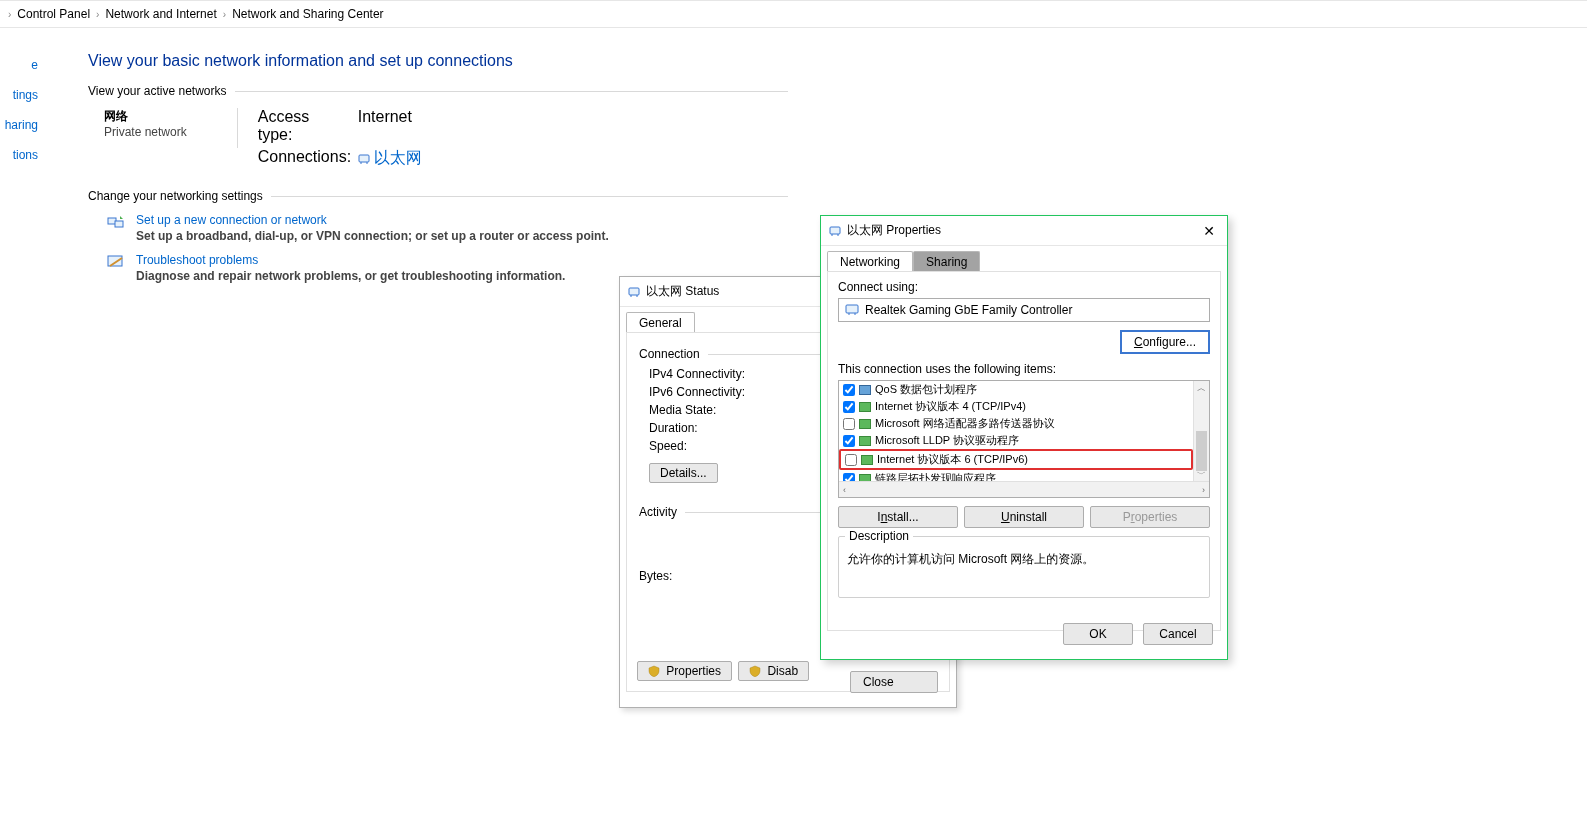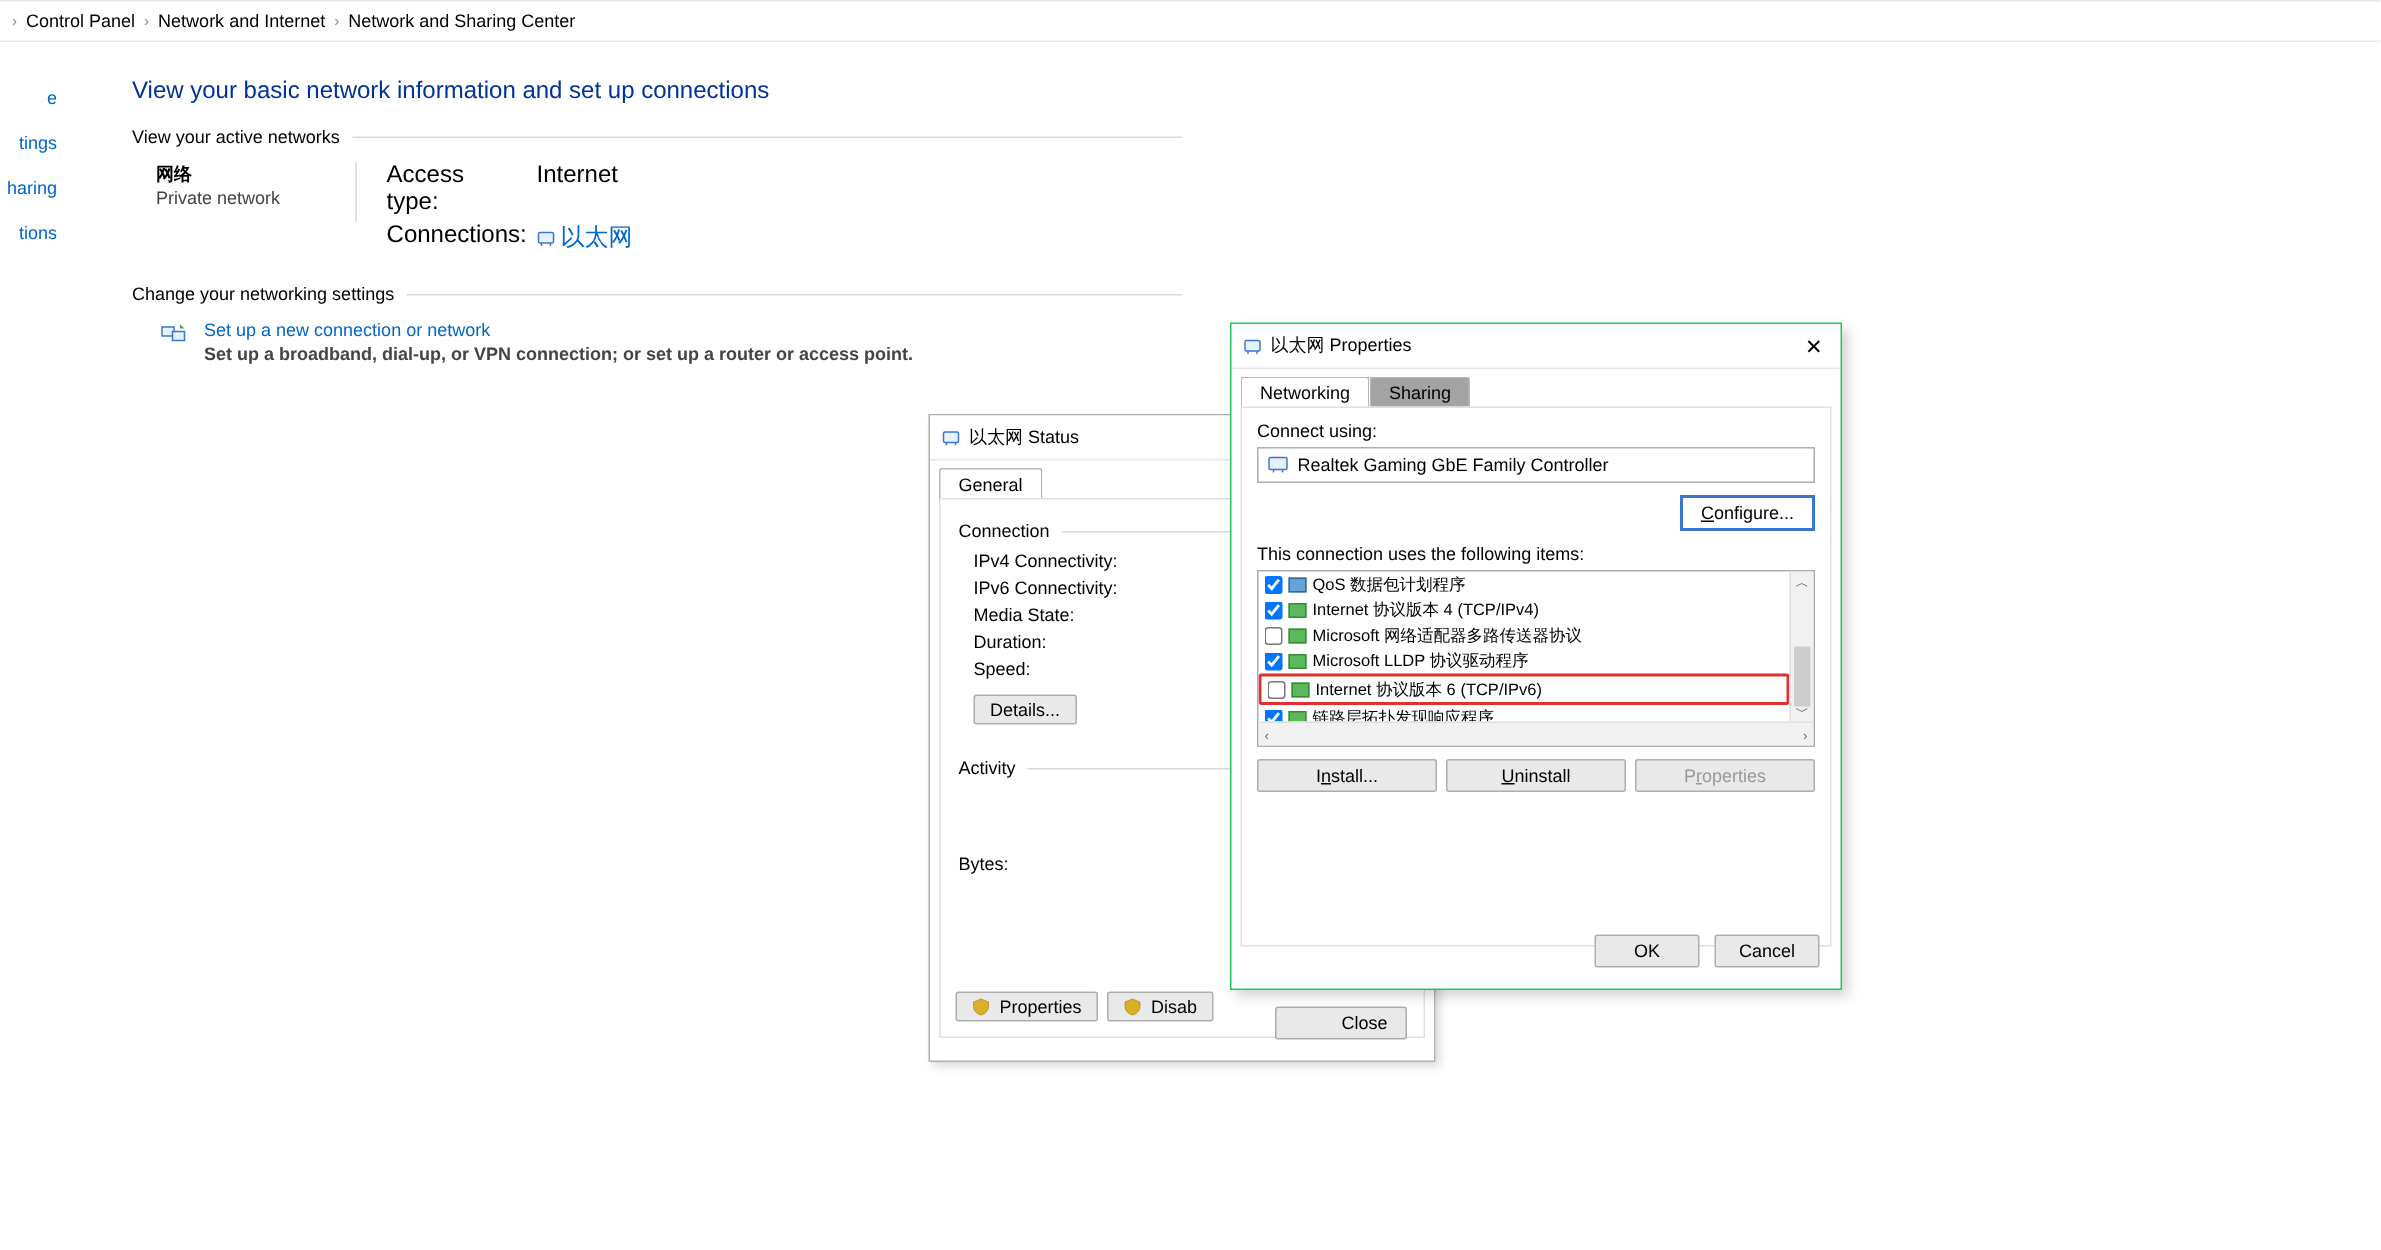--- a/index.html
+++ b/index.html
@@ -39,21 +39,21 @@
 .tabstrip { margin: 4px 6px 0; display: flex; }
 .tab { border: 1px solid #b8b8b8; border-bottom: none; background: #fff; padding: 3px 12px; font-size: 12px; border-radius: 2px 2px 0 0; position: relative; top: 1px; }
 .tab.inactive { background: #a3a3a3; }
 .tab-body { margin: 0 6px 6px; border: 1px solid #e0e0e0; padding: 10px 12px 60px; height: 360px; position: relative; background: #fff; }
 .grp-label { font-size: 12px; display: flex; align-items: center; gap: 8px; margin: 4px 0 6px; }
 .grp-label .rule { flex: 1; border-top: 1px solid #d9d9d9; }
 .conn-kv { display: grid; grid-template-columns: 130px auto; row-gap: 4px; font-size: 12px; margin-left: 10px; }
 .btn { background: #e9e9e9; border: 1px solid #adadad; padding: 3px 12px; font-size: 12px; border-radius: 2px; cursor: pointer; }
 .btn.small { padding: 2px 10px; }
 .btn-row { display: flex; gap: 8px; }
-.btn-wide { min-width: 88px; text-align: right; }
+.btn-wide { min-width: 88px; text-align: left; }
 
 .status-btm { position: absolute; left: 10px; bottom: 10px; display: flex; gap: 6px; }
 .close-row { position: absolute; right: 18px; bottom: 14px; }
 
 
 .prop-dlg { position: absolute; left: 820px; top: 215px; width: 408px; height: 445px; background: #fff; border: 1px solid #22c55e; box-shadow: 4px 4px 8px rgba(0,0,0,.18); z-index: 5; }
 .prop-title { padding: 6px 8px; display: flex; align-items: center; justify-content: space-between; border-bottom: 1px solid #e6e6e6; }
 .prop-title .t-left { display: flex; align-items: center; gap: 6px; }
 .close-x { cursor: pointer; font-size: 14px; padding: 0 4px; }
 .prop-tabstrip { margin: 4px 6px 0; display: flex; }
@@ -159,20 +159,32 @@
             <rect x="9" y="8" width="8" height="6" fill="#e6f1fb" stroke="#3a76d0"></rect>
             <path d="M14 3 L17 6 L14 6 Z" fill="#4caf50"></path>
           </svg>
       </span>
       <div>
         <div class="link">Set up a new connection or network</div>
         <div class="desc">Set up a broadband, dial-up, or VPN connection; or set up a router or access point.</div>
       </div>
     </div>
 
+    <div class="option">
+      <span class="ico">
+        <svg width="20" height="18" viewBox="0 0 20 18">
+            <rect x="2" y="3" width="14" height="10" fill="#e6f1fb" stroke="#3a76d0"></rect>
+            <path d="M4 13 L16 5" stroke="#d09030" stroke-width="2"></path>
+          </svg>
+      </span>
+      <div>
+        <div class="link">Troubleshoot problems</div>
+        <div class="desc">Diagnose and repair network problems, or get troubleshooting information.</div>
+      </div>
+    </div>
   </div>
 </div>
 
 <div class="status-dlg">
   <div class="dlg-title-bar">
     <svg class="nic-icon-sm nic-svg" viewBox="0 0 12 10">
         <rect x="1" y="1" width="10" height="7" rx="1"></rect>
         <line x1="3" y1="8" x2="3" y2="10"></line>
         <line x1="9" y1="8" x2="9" y2="10"></line>
       </svg>
@@ -310,19 +322,23 @@
         <span class="arrow">›</span>
       </div>
     </div>
 
     <div class="iup-row">
       <button class="btn"><span>I<span class="u">n</span>stall...</span></button>
       <button class="btn"><span class="u">U</span>ninstall</button>
       <button class="btn dis"><span>P<span class="u">r</span>operties</span></button>
     </div>
 
+    <div class="desc-box">
+      <span class="lgnd">Description</span>
+      <div>允许你的计算机访问 Microsoft 网络上的资源。</div>
+    </div>
   </div>
 
   <div class="prop-btm">
     <button class="btn">OK</button>
     <button class="btn">Cancel</button>
   </div>
 </div>
 
 </body></html>

